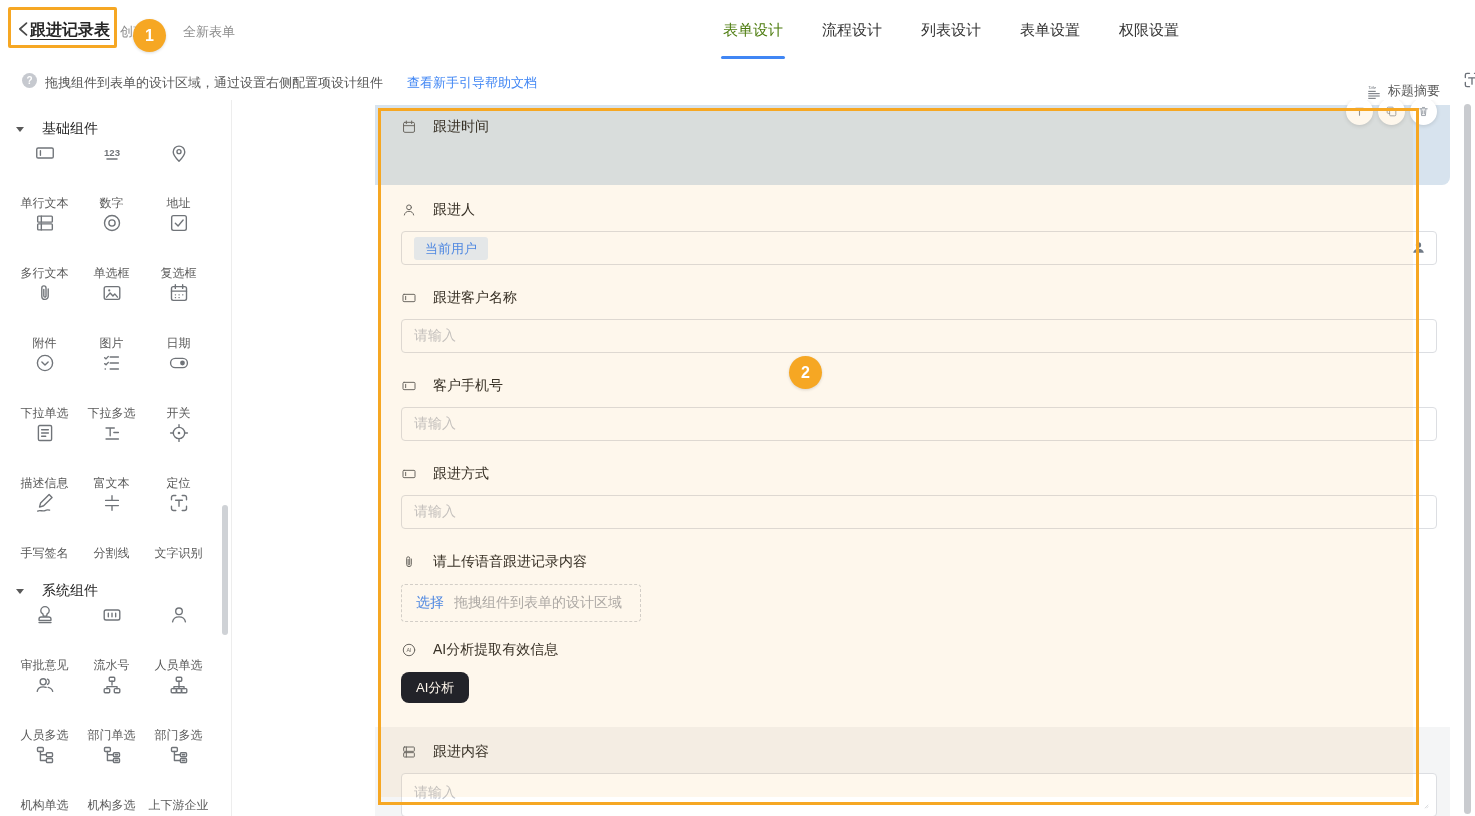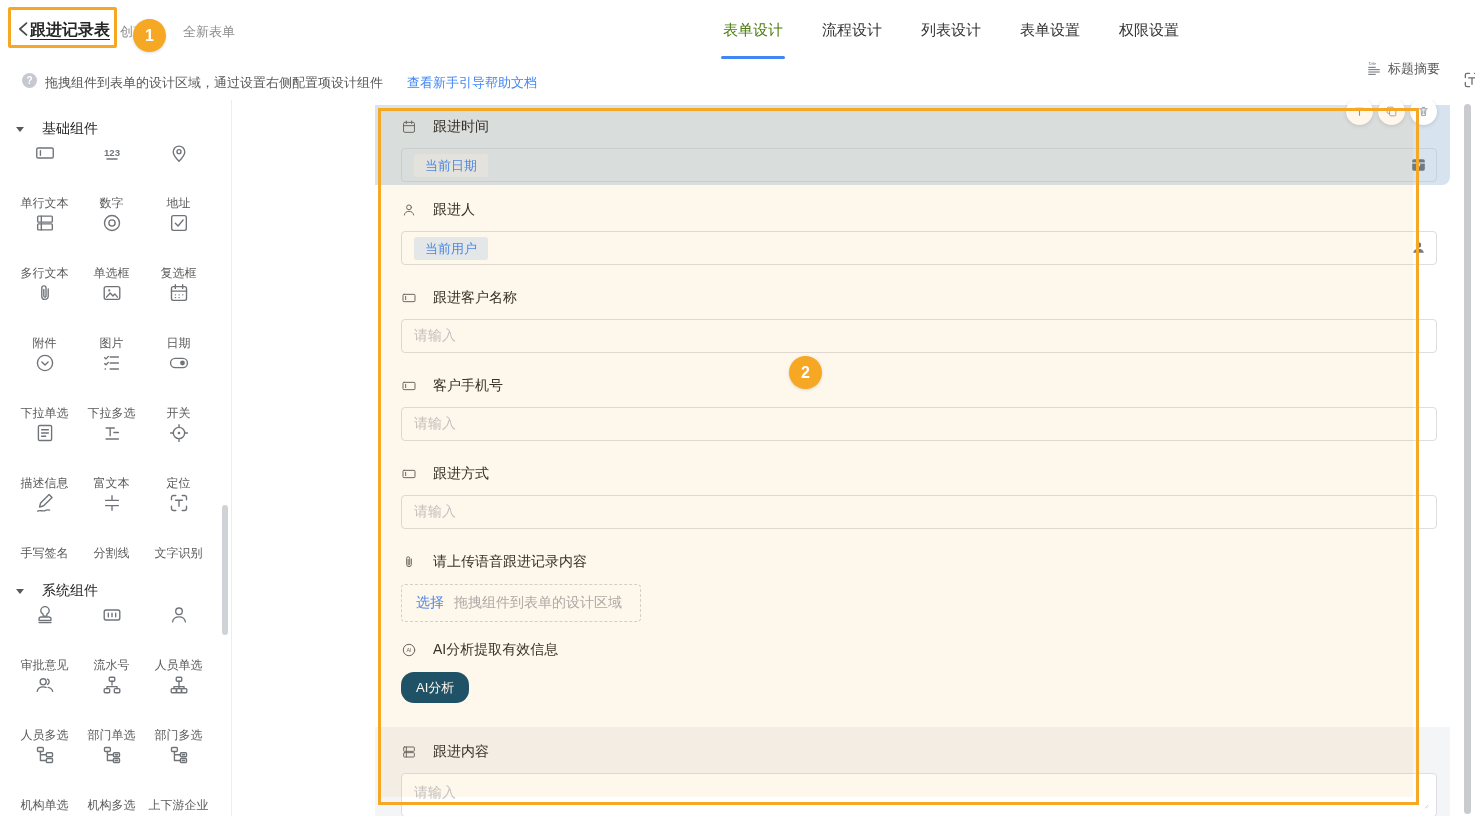--- a/index.html
+++ b/index.html
@@ -19,21 +19,21 @@
   .tabs{position:absolute;left:722px;top:0;height:60px;display:flex;gap:37px;}
   .tab{position:relative;display:flex;align-items:center;height:100%;font-size:15px;color:#333;cursor:pointer;padding:0 1px;}
   .tab.active{color:#4d7c0f;}
   .tab.active::after{content:"";position:absolute;left:-1px;right:-1px;bottom:1px;height:3px;border-radius:2px;background:#4086f4;}
   
   .infobar{position:absolute;left:0;top:60px;right:0;height:40px;background:#fff;border-bottom:1px solid #e7e9ec;}
   .qicon{position:absolute;left:22px;top:13px;width:15px;height:15px;border-radius:50%;background:#c6c9cf;color:#fff;
     font-size:10px;line-height:15px;text-align:center;font-weight:bold;}
   .tip{position:absolute;left:45px;top:14px;font-size:13px;color:#595959;}
   .guide-link{position:absolute;left:407px;top:14px;font-size:13px;color:#4086f4;cursor:pointer;}
-  .infobar-right{position:absolute;right:35px;top:0;height:40px;display:flex;align-items:flex-start;gap:6px;color:#595959;font-size:13px;cursor:pointer;}
+  .infobar-right{position:absolute;right:35px;top:0;height:40px;display:flex;align-items:flex-end;gap:6px;color:#595959;font-size:13px;cursor:pointer;}
   .infobar-right svg{width:16px;height:16px;color:#6b7078;}
   .cut-icon{position:absolute;right:0;top:70px;width:13px;height:20px;overflow:hidden;color:#6b7078;}
   .cut-icon svg{width:20px;height:20px;}
   
   .sidebar{position:absolute;left:0;top:100px;width:231px;bottom:0;background:#fff;border-right:1px solid #ededed;overflow:hidden;}
   .section-title{display:flex;align-items:center;gap:18px;margin:20px 0 4px 16px;font-size:14px;color:#262626;cursor:pointer;}
   .tri{width:0;height:0;border-left:4px solid transparent;border-right:4px solid transparent;border-top:5px solid #595959;}
   .comp-grid{display:grid;grid-template-columns:repeat(3,67px);padding-left:11px;}
   .comp{height:70px;display:flex;flex-direction:column;align-items:center;justify-content:space-between;gap:20px;cursor:grab;}
   .comp svg{width:22px;height:22px;color:#707479;}
@@ -52,22 +52,22 @@
   .selected .finput{border-color:#c7d2dc;}
   .placeholder{font-size:14px;color:#c0c4cc;}
   .tag{font-size:13px;color:#4086f4;background:#e3eefb;padding:5px 11px;border-radius:3px;line-height:1;cursor:pointer;}
   .selected .tag{background:#e3e9ee;}
   .input-right{position:absolute;right:9px;top:50%;transform:translateY(-50%);width:17px;height:16px;color:#707a86;cursor:pointer;}
   .input-right svg{width:17px;height:16px;}
   .upload{display:inline-flex;align-items:center;gap:10px;margin-top:13px;border:1px dashed #d0d3d7;border-radius:4px;
     padding:9px 18px 9px 14px;font-size:14px;cursor:pointer;}
   .upload .sel{color:#4086f4;}
   .upload .hint{color:#a8abb2;}
-  .ai-btn{display:inline-block;margin-top:13px;background:#0c4a6e;color:#fff;font-size:13px;padding:9px 15px;
-    border-radius:13px;line-height:1;cursor:pointer;border:none;}
+  .ai-btn{display:inline-block;margin-top:13px;background:#0f172a;color:#fff;font-size:13px;padding:9px 15px;
+    border-radius:8px;line-height:1;cursor:pointer;border:none;}
   .ftextarea{position:relative;box-sizing:border-box;margin-top:12px;height:44px;background:#fff;border:1px solid #dcdee2;
     border-radius:4px;padding:9px 12px;cursor:text;}
   .resize-h{position:absolute;right:2px;bottom:2px;width:10px;height:10px;color:#b6bac0;}
   .rowtool{position:absolute;top:-7px;width:27px;height:27px;border-radius:50%;background:#fff;
     box-shadow:0 1px 4px rgba(0,0,0,.14);display:flex;align-items:center;justify-content:center;color:#8a9099;cursor:pointer;}
   .rowtool svg{width:13px;height:13px;}
   .rt-0{right:77px;}.rt-1{right:45px;}.rt-2{right:13px;}
   .main-scroll{position:absolute;right:4px;top:4px;bottom:2px;width:7px;border-radius:4px;background:#c9cbcf;cursor:pointer;}
   
   .a-rect1{position:absolute;left:8px;top:7px;width:103px;height:35px;border:3px solid #f6a723;border-radius:2px;z-index:80;pointer-events:none;}
@@ -391,30 +391,20 @@
       <div class="frow selected">
         <div class="flabel">
           <span>
             <svg viewBox="0 0 24 24" fill="none" stroke="currentColor" stroke-width="1.5" stroke-linecap="round" stroke-linejoin="round" style="width: 16px; height: 16px;">
               <rect x="3.8" y="5" width="16.4" height="15" rx="2"></rect>
               <path d="M8 3v4M16 3v4M3.8 10h16.4"></path>
             </svg>
           </span>
           <span>跟进时间</span>
         </div>
-        <div class="finput">
-          <span class="tag">当前日期</span>
-          <span class="input-right">
-            <svg viewBox="0 0 24 24" fill="none" stroke="currentColor" stroke-width="1.5" stroke-linecap="round" stroke-linejoin="round" style="width: 17px; height: 16px;">
-              <rect x="2.5" y="3.5" width="19" height="17" rx="2.5" fill="currentColor" stroke="none"></rect>
-              <path d="M2.5 9h19" stroke="#fff" stroke-width="1.4"></path>
-              <text x="12" y="18.5" font-size="10" text-anchor="middle" fill="#fff" stroke="none" font-weight="bold">7</text>
-            </svg>
-          </span>
-        </div>
         <div class="rowtool rt-0">
           <span>
             <svg viewBox="0 0 24 24" fill="none" stroke="currentColor" stroke-width="1.5" stroke-linecap="round" stroke-linejoin="round" style="width: 13px; height: 13px;">
               <path d="M5 6h14M12 6v13" stroke-width="2"></path>
             </svg>
           </span>
         </div>
         <div class="rowtool rt-1">
           <span>
             <svg viewBox="0 0 24 24" fill="none" stroke="currentColor" stroke-width="1.5" stroke-linecap="round" stroke-linejoin="round" style="width: 13px; height: 13px;">

